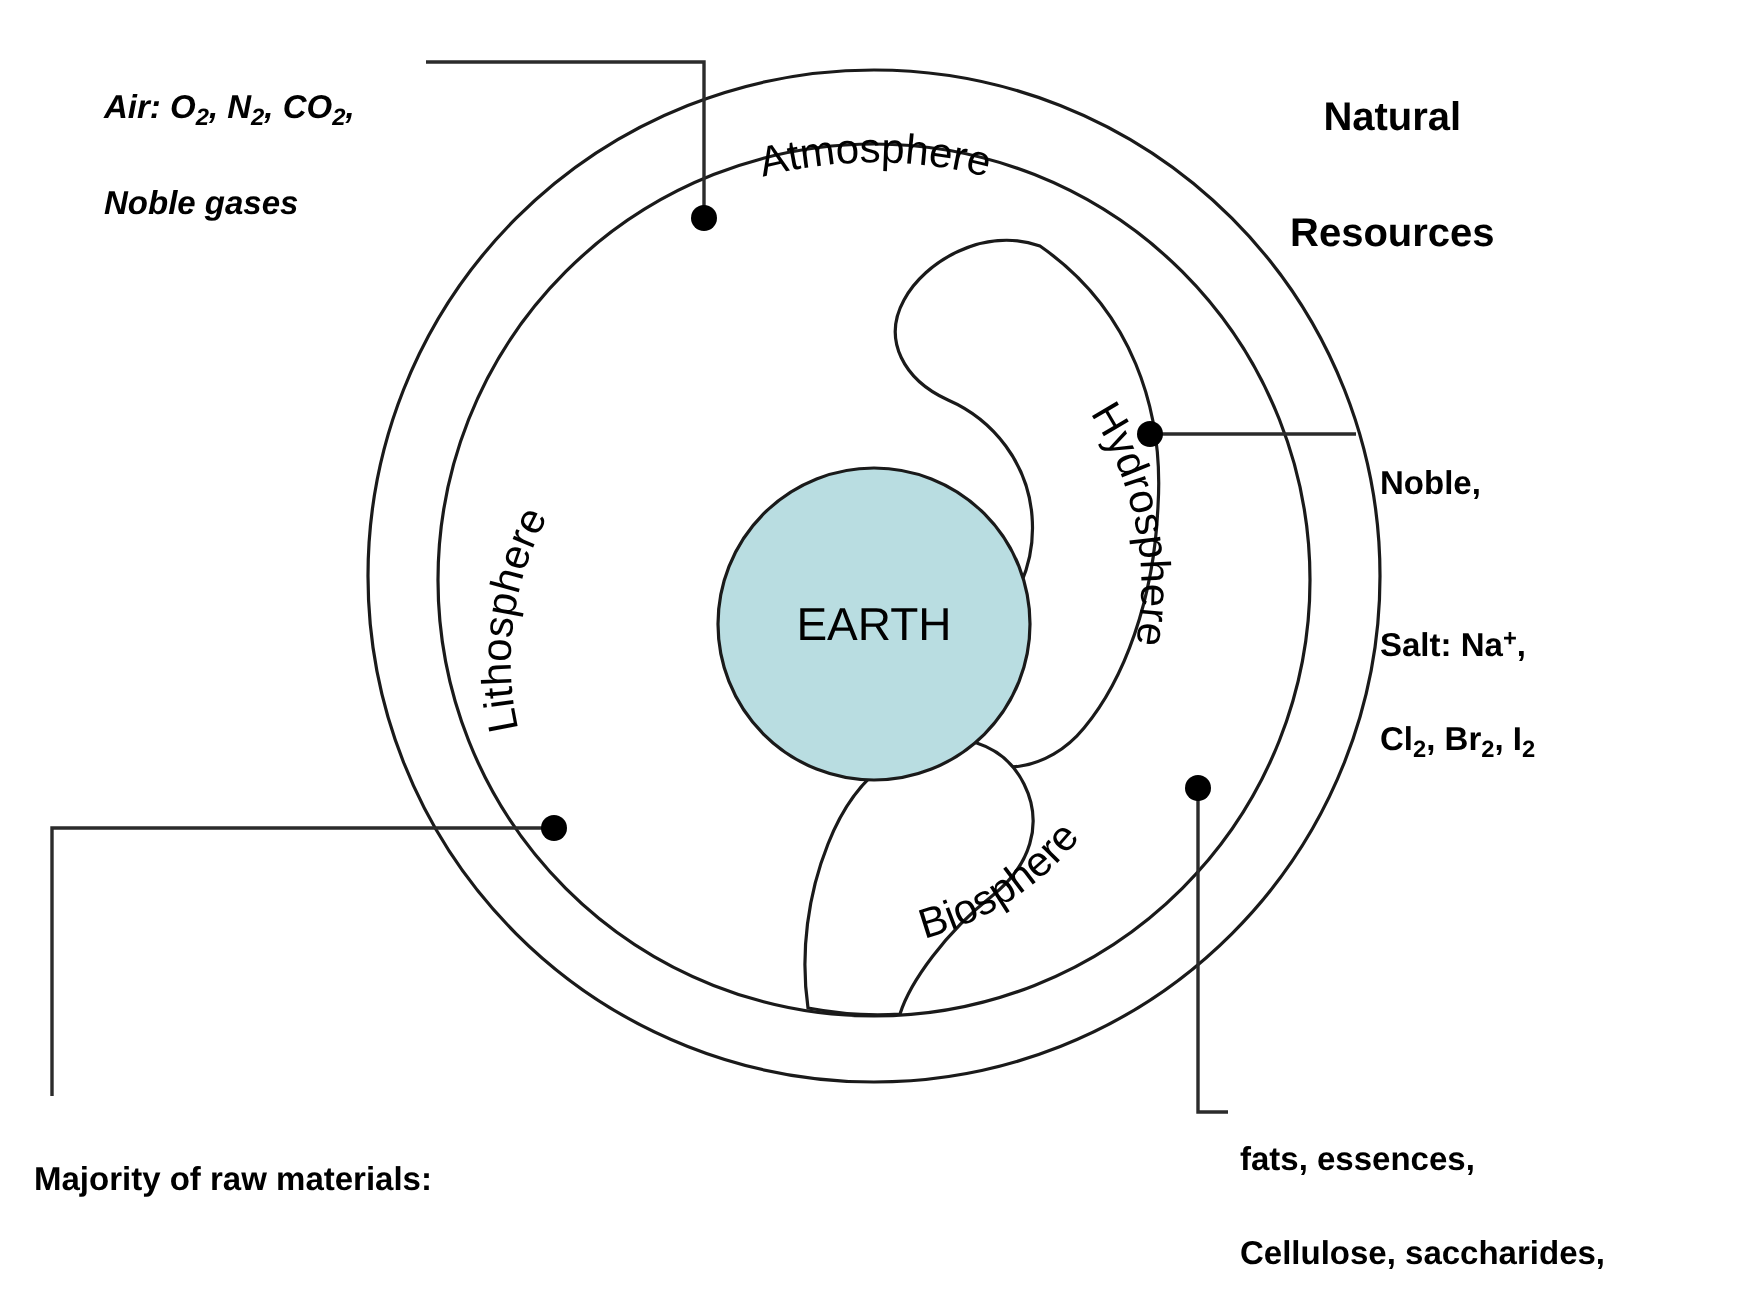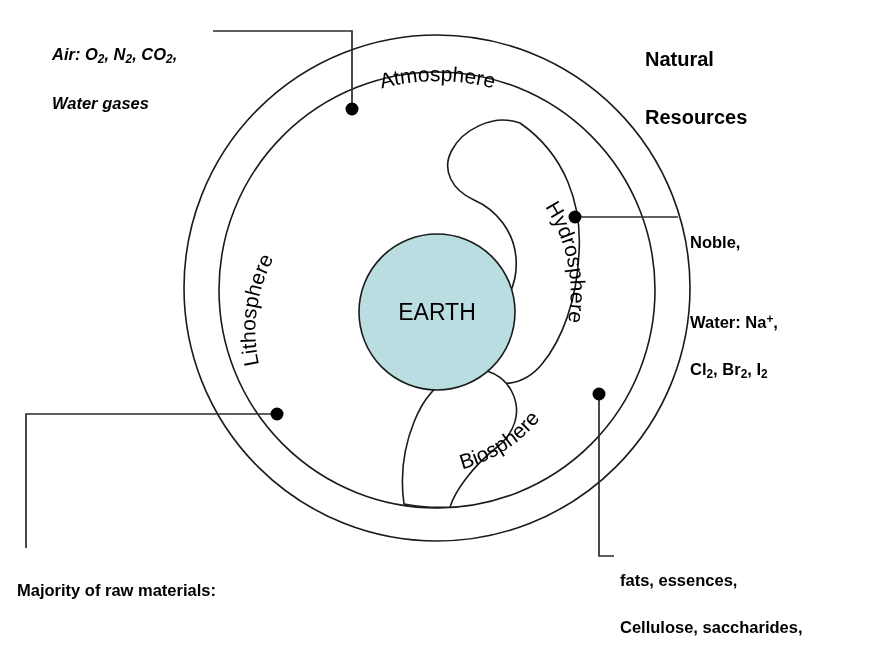--- a/index.html
+++ b/index.html
@@ -71,20 +71,21 @@
     white-space: pre-line;
   }
   .title {
     position: absolute;
     font-family: "Liberation Sans", sans-serif;
     font-weight: bold;
     font-size: 20px;
     line-height: 1.45;
     color: #000000;
     white-space: pre-line;
+    text-align: center;
   }
   .gap {
     display: block;
     height: 9px;
   }
   sub { font-size: 0.72em; vertical-align: -0.28em; }
   sup { font-size: 0.72em; vertical-align: 0.42em; }
 </style>
 </head>
 <body>
@@ -151,27 +152,27 @@
     <circle class="dot" cx="599" cy="394" r="6.5"></circle>
   </svg>
 
   <div class="title" style="left:645px; top:16px;">
     <div>Natural</div>
     <div>Resources</div>
   </div>
 
   <div class="callout" style="left:52px; top:20px;font-style:italic;">
     <div><span>Air: O</span><sub>2</sub><span>, N</span><sub>2</sub><span>, CO</span><sub>2</sub><span>,</span></div>
-    <div>Water gases</div>
+    <div>Noble gases</div>
   </div>
 
   <div class="callout" style="left:690px; top:208px;">
     <div>Noble,</div>
     <span class="gap"></span>
-    <div><span>Water: Na</span><sup>+</sup><span>,</span></div>
+    <div><span>Salt: Na</span><sup>+</sup><span>,</span></div>
     <div><span>Cl</span><sub>2</sub><span>, Br</span><sub>2</sub><span>, I</span><sub>2</sub></div>
   </div>
 
   <div class="callout" style="left:17px; top:556px;">
     <div>Majority of raw materials:</div>
     <span class="gap"></span>
     
     
   </div>
 

